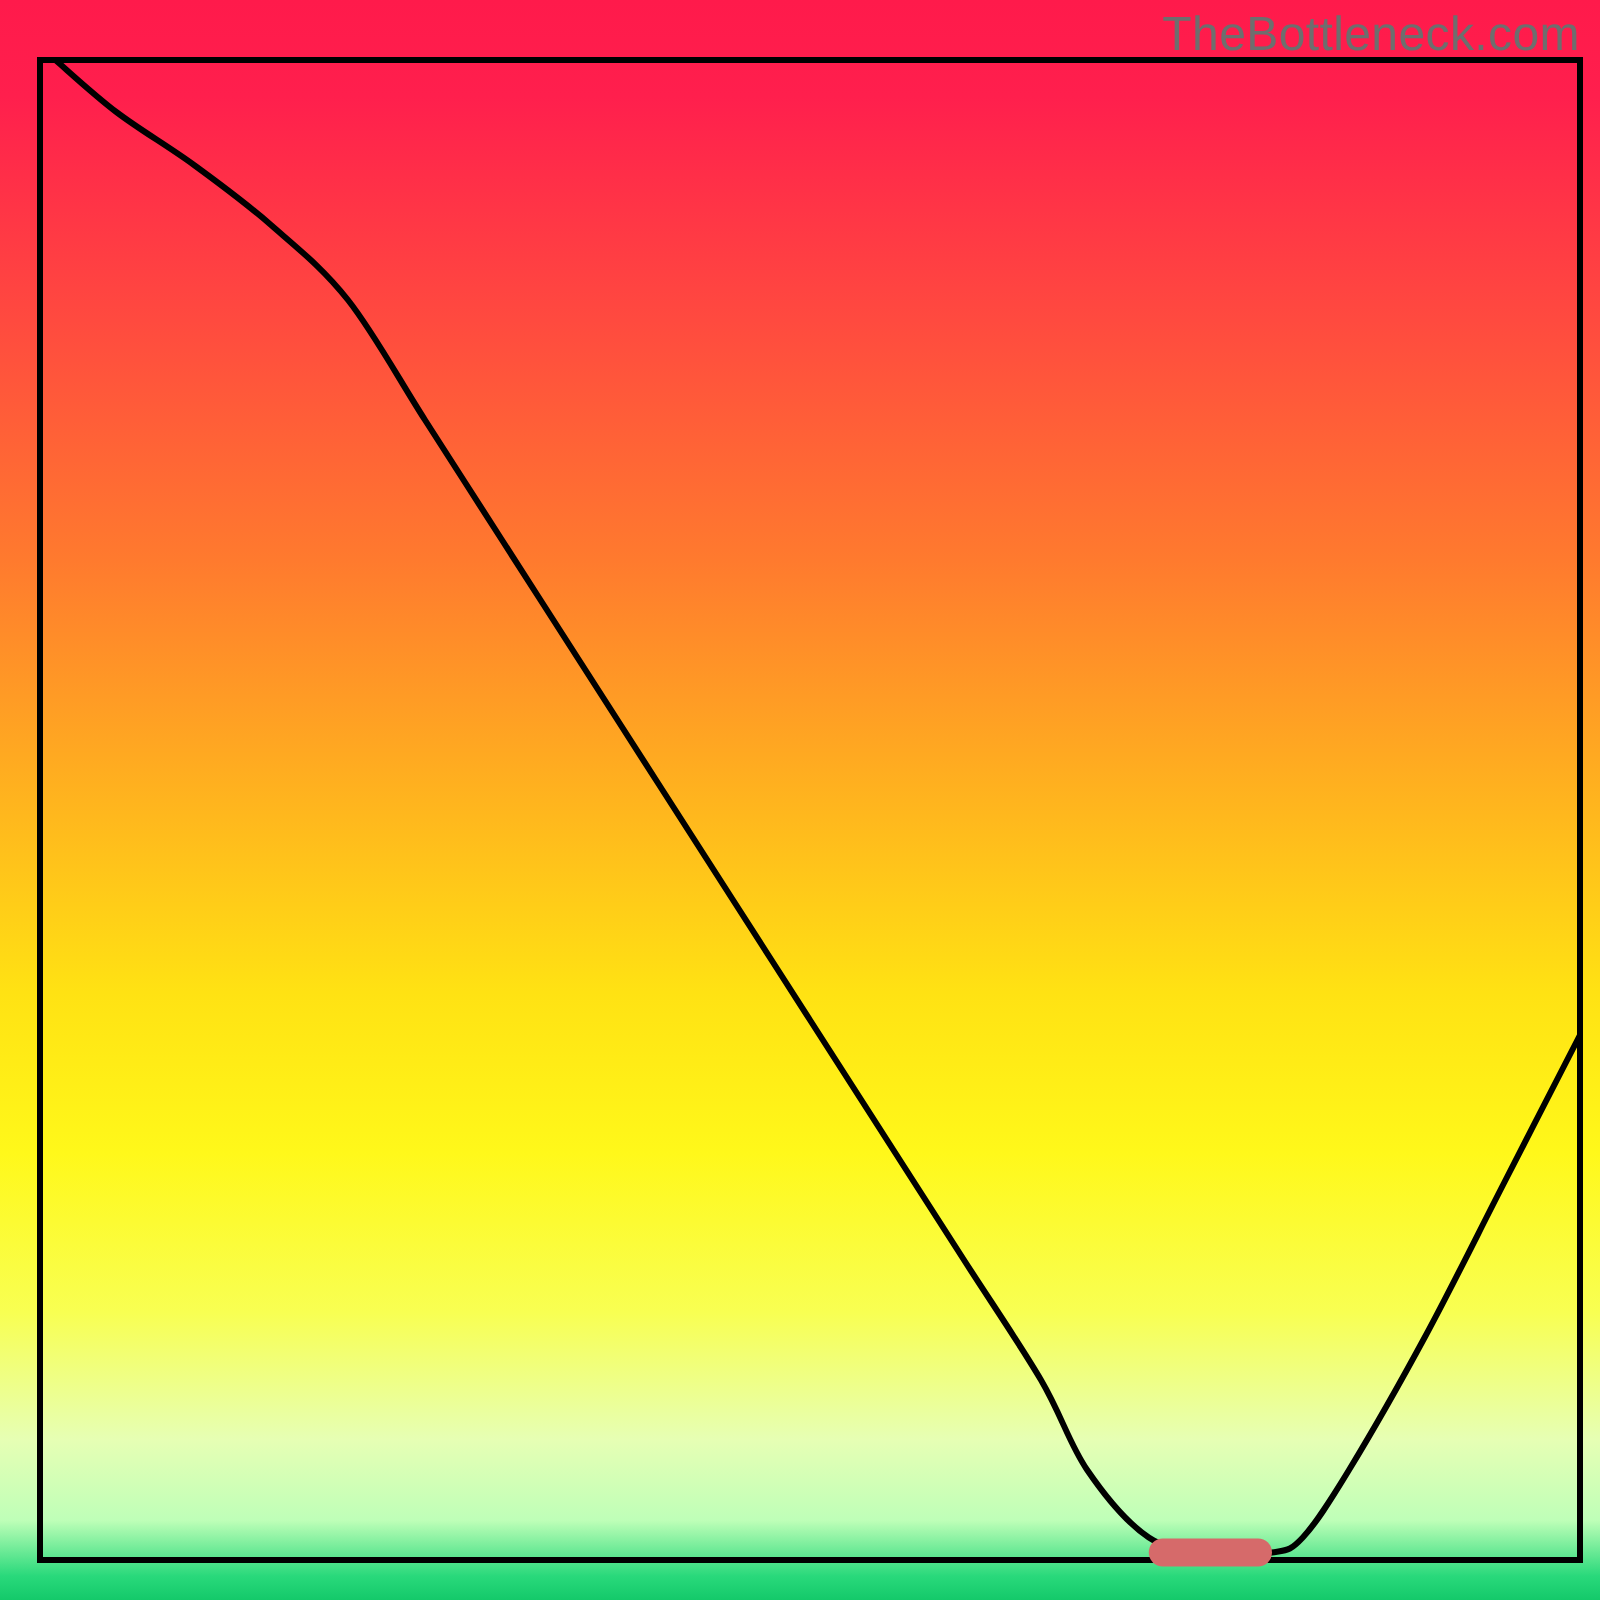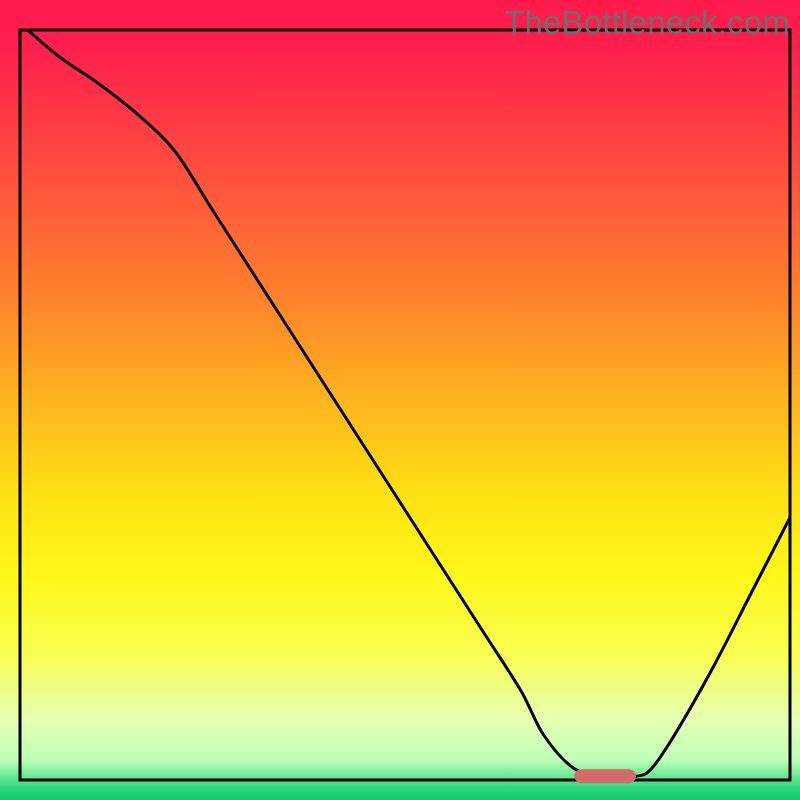--- a/index.html
+++ b/index.html
@@ -12,21 +12,21 @@
   }
   .chart-container {
     position: relative;
     width: 800px;
     height: 800px;
   }
   .watermark {
     position: absolute;
     top: 4px;
     right: 10px;
-    font-size: 33px;
+    font-size: 24px;
     font-weight: 500;
     color: #6e6e6e;
     letter-spacing: 0.2px;
     z-index: 4;
     user-select: none;
   }
   svg.plot {
     position: absolute;
     top: 0;
     left: 0;

